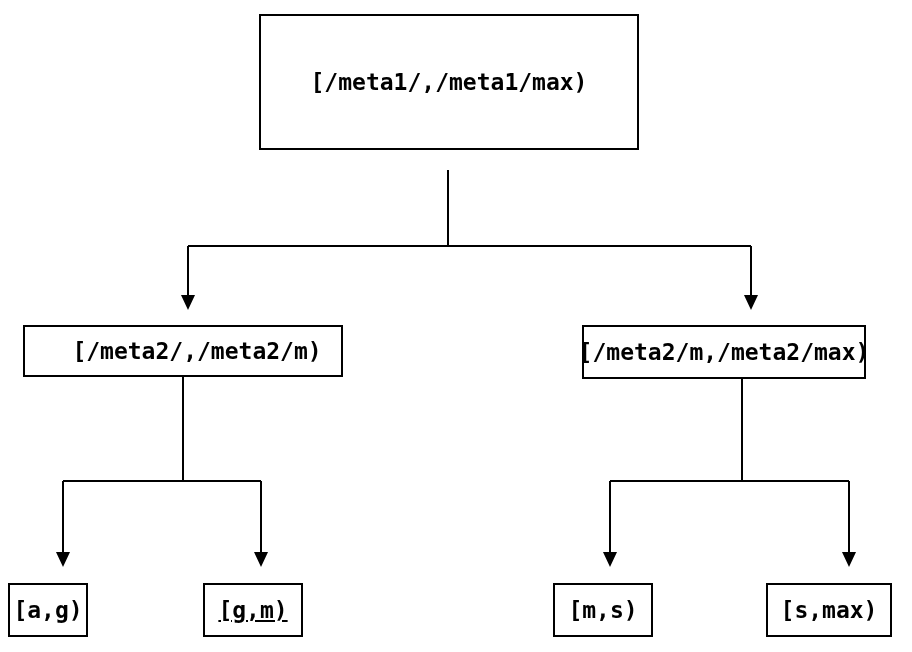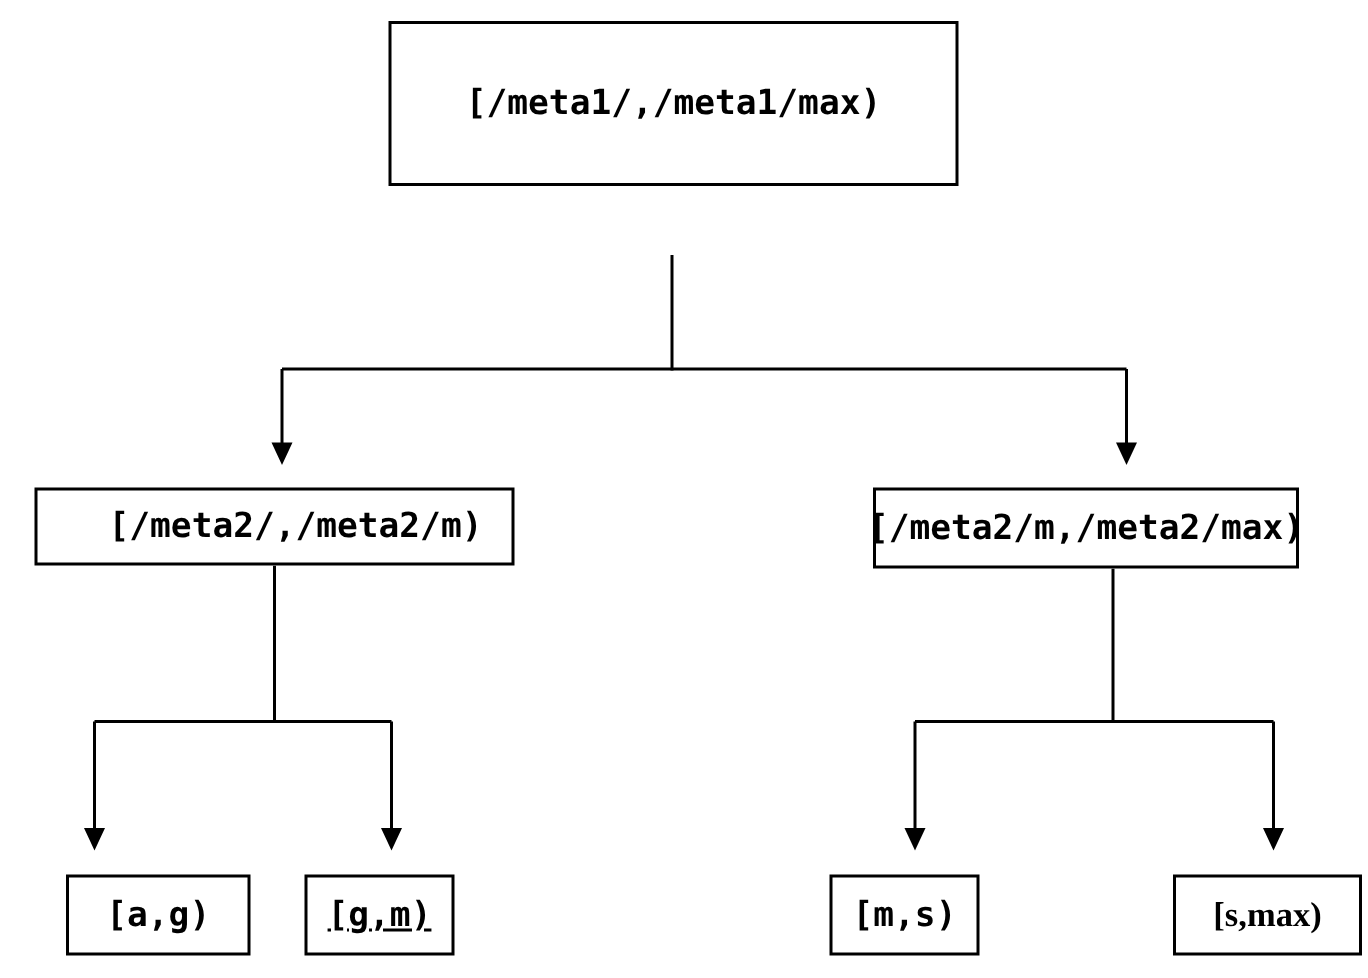--- a/index.html
+++ b/index.html
@@ -28,28 +28,28 @@
     background: #ffffff;
     color: #000000;
     display: flex;
     align-items: center;
     justify-content: center;
     font-size: 23px;
     font-weight: bold;
     letter-spacing: 0;
     white-space: nowrap;
   }
-  .node-root  { left: 259px; top: 14px;  width: 380px; height: 110px; }
+  .node-root  { left: 259px; top: 14px;  width: 380px; height: 136px; }
   .node-left  { left: 23px;  top: 325px; width: 320px; height: 52px; padding-left: 28px; }
   .node-right { left: 582px; top: 325px; width: 284px; height: 54px; }
   .node-leaf  { top: 583px; height: 54px; }
-  .node-ag    { left: 8px;   width: 123px; margin-left: 36px; }
+  .node-ag    { left: 8px;   width: 80px; }
   .node-gm    { left: 203px; width: 100px; text-decoration: underline; }
   .node-ms    { left: 553px; width: 100px; }
-  .node-smax  { left: 782px; width: 126px; font-family: Liberation Serif, serif; }
+  .node-smax  { left: 766px; width: 126px; }
 </style>
 </head>
 <body>
 
 <div class="canvas">
 
   <svg class="edge-layer" width="912" height="652" viewBox="0 0 912 652" stroke="#000000" stroke-width="2" fill="none">
 
     <g>
       <line x1="448" y1="170" x2="448" y2="247"></line>

